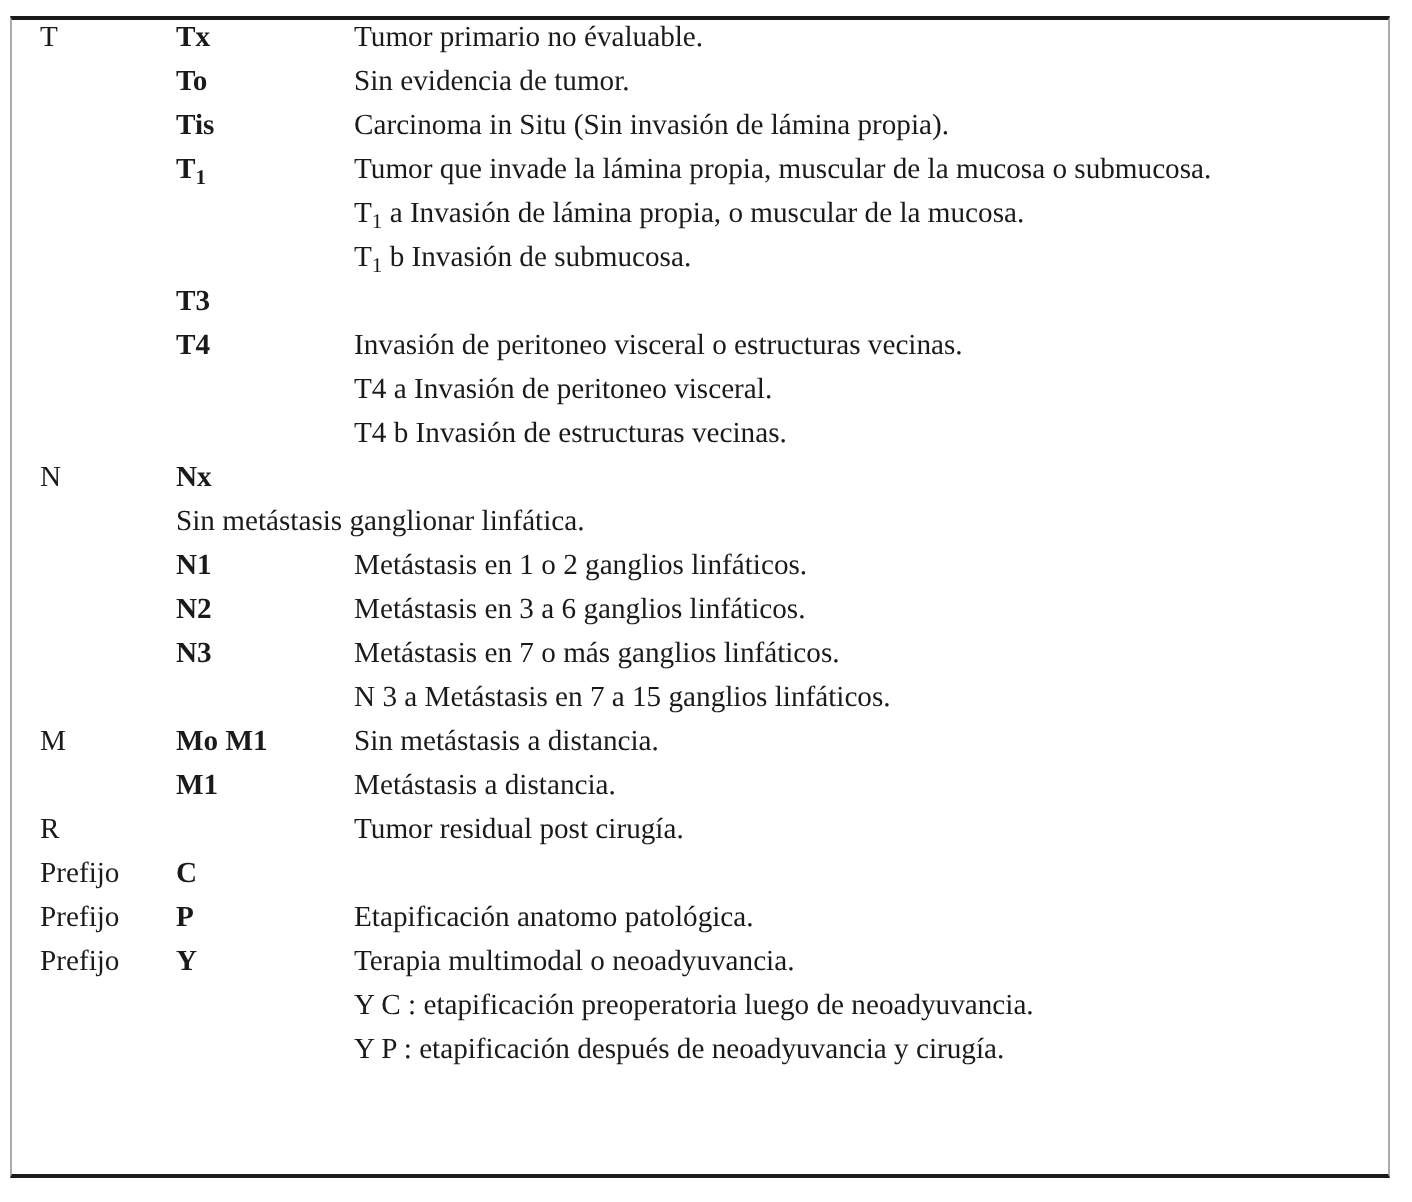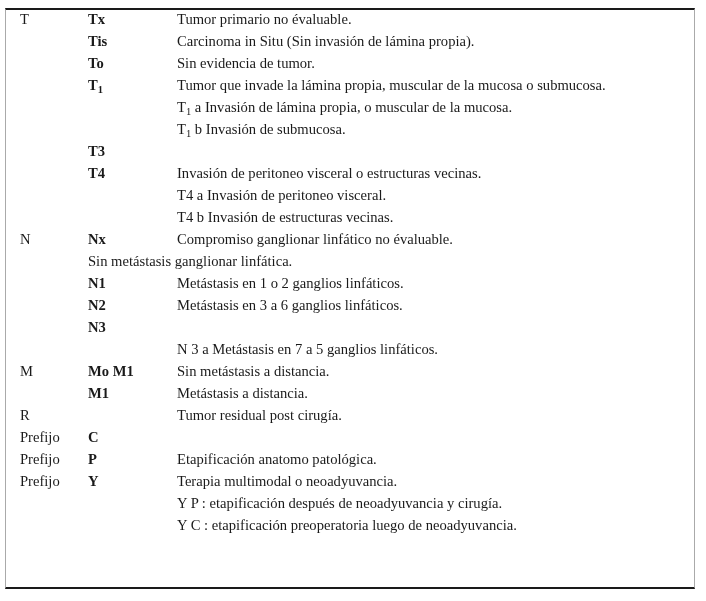--- a/index.html
+++ b/index.html
@@ -85,30 +85,30 @@
   <div class="table-frame"></div>
 
   <div class="rows">
       <div class="row">
         <div class="col-cat">T</div>
         <div class="col-code">Tx</div>
         <div class="col-desc">Tumor primario no évaluable.</div>
       </div>
       <div class="row">
         <div class="col-cat"></div>
+        <div class="col-code">To</div>
+        <div class="col-desc">Sin evidencia de tumor.</div>
+      </div>
+      <div class="row">
+        <div class="col-cat"></div>
         <div class="col-code">Tis</div>
         <div class="col-desc">Carcinoma in Situ (Sin invasión de lámina propia).</div>
       </div>
       <div class="row">
         <div class="col-cat"></div>
-        <div class="col-code">To</div>
-        <div class="col-desc">Sin evidencia de tumor.</div>
-      </div>
-      <div class="row">
-        <div class="col-cat"></div>
         <div class="col-code"><span>T</span><sub>1</sub></div>
         <div class="col-desc">Tumor que invade la lámina propia, muscular de la mucosa o submucosa.</div>
       </div>
       <div class="row">
         <div class="col-cat"></div>
         <div class="col-code"></div>
         <div class="col-desc"><span>T</span><sub>1</sub><span> a Invasión de lámina propia, o muscular de la mucosa.</span></div>
       </div>
       <div class="row">
         <div class="col-cat"></div>
@@ -130,44 +130,44 @@
         <div class="col-desc">T4 a Invasión de peritoneo visceral.</div>
       </div>
       <div class="row">
         <div class="col-cat"></div>
         <div class="col-code"></div>
         <div class="col-desc">T4 b Invasión de estructuras vecinas.</div>
       </div>
       <div class="row">
         <div class="col-cat">N</div>
         <div class="col-code">Nx</div>
-        <div class="col-desc">Compromiso ganglionar linfático no évaluable.</div>
       </div>
       <div class="row">
         <div class="col-cat"></div>
         <div class="col-desc">Sin metástasis ganglionar linfática.</div>
       </div>
       <div class="row">
         <div class="col-cat"></div>
         <div class="col-code">N1</div>
         <div class="col-desc">Metástasis en 1 o 2 ganglios linfáticos.</div>
       </div>
       <div class="row">
         <div class="col-cat"></div>
         <div class="col-code">N2</div>
         <div class="col-desc">Metástasis en 3 a 6 ganglios linfáticos.</div>
       </div>
       <div class="row">
         <div class="col-cat"></div>
         <div class="col-code">N3</div>
-      </div>
-      <div class="row">
-        <div class="col-cat"></div>
-        <div class="col-code"></div>
-        <div class="col-desc">N 3 a Metástasis en 7 a 5 ganglios linfáticos.</div>
+        <div class="col-desc">Metástasis en 7 o más ganglios linfáticos.</div>
+      </div>
+      <div class="row">
+        <div class="col-cat"></div>
+        <div class="col-code"></div>
+        <div class="col-desc">N 3 a Metástasis en 7 a 15 ganglios linfáticos.</div>
       </div>
       <div class="row">
         <div class="col-cat">M</div>
         <div class="col-code">Mo M1</div>
         <div class="col-desc">Sin metástasis a distancia.</div>
       </div>
       <div class="row">
         <div class="col-cat"></div>
         <div class="col-code">M1</div>
         <div class="col-desc">Metástasis a distancia.</div>
@@ -187,22 +187,22 @@
         <div class="col-desc">Etapificación anatomo patológica.</div>
       </div>
       <div class="row">
         <div class="col-cat">Prefijo</div>
         <div class="col-code">Y</div>
         <div class="col-desc">Terapia multimodal o neoadyuvancia.</div>
       </div>
       <div class="row">
         <div class="col-cat"></div>
         <div class="col-code"></div>
+        <div class="col-desc">Y C : etapificación preoperatoria luego de neoadyuvancia.</div>
+      </div>
+      <div class="row">
+        <div class="col-cat"></div>
+        <div class="col-code"></div>
         <div class="col-desc">Y P : etapificación después de neoadyuvancia y cirugía.</div>
       </div>
-      <div class="row">
-        <div class="col-cat"></div>
-        <div class="col-code"></div>
-        <div class="col-desc">Y C : etapificación preoperatoria luego de neoadyuvancia.</div>
-      </div>
     </div>
 
 </div>
 
 </body></html>

